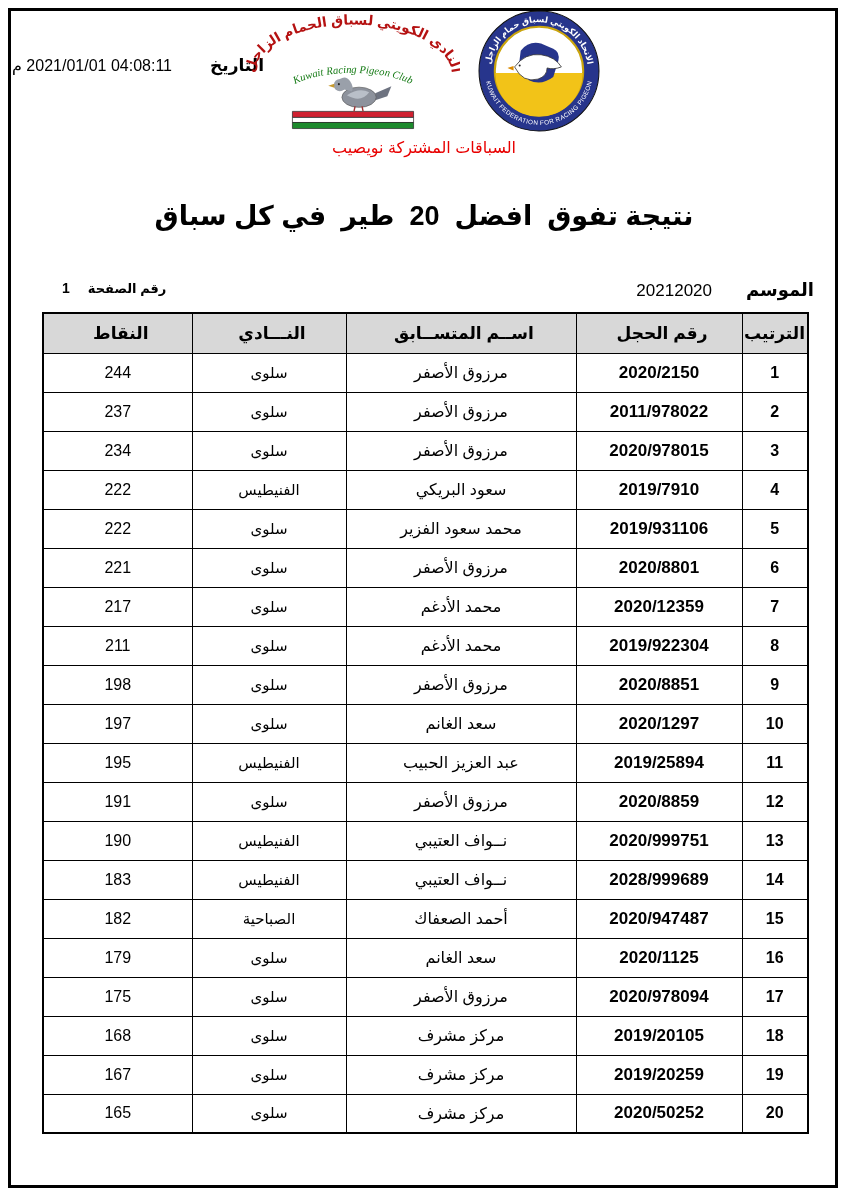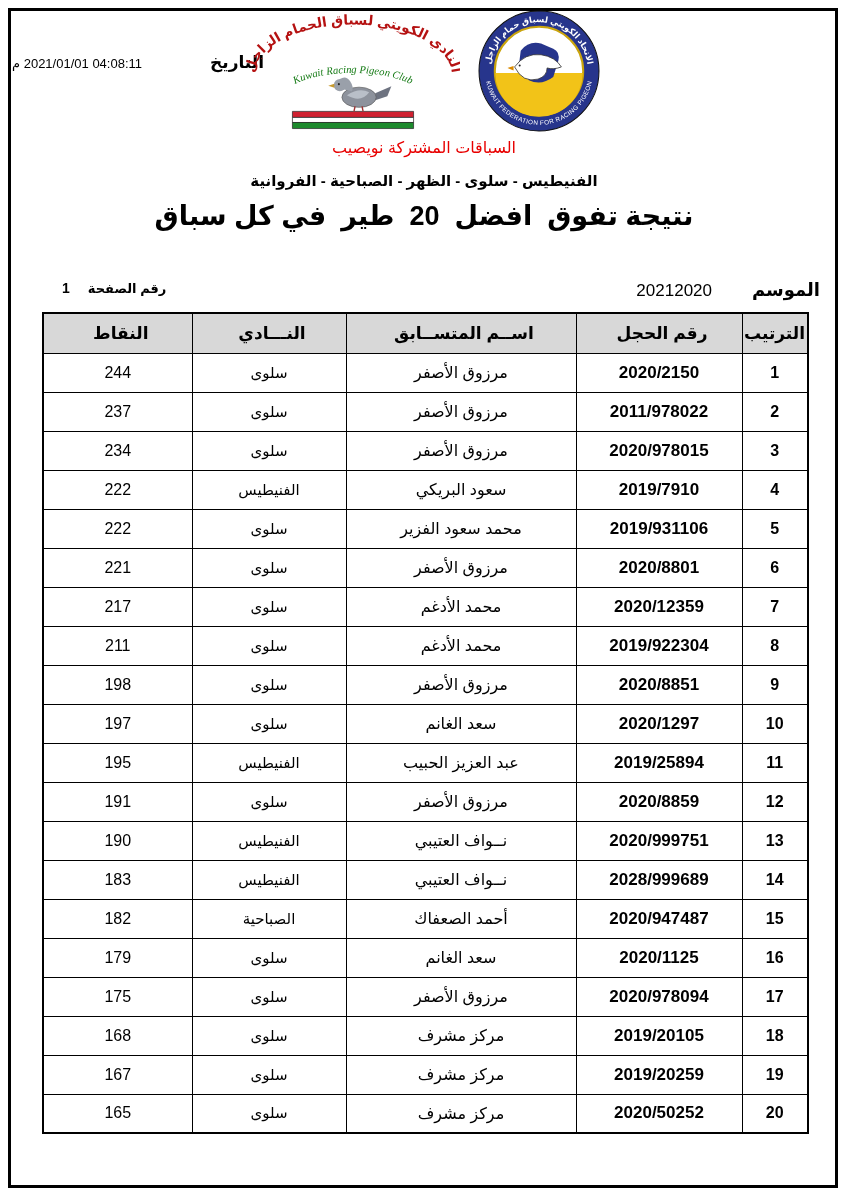--- a/index.html
+++ b/index.html
@@ -22,35 +22,35 @@
   }
 
   
   .date-block {
     position: absolute;
     top: 26px; left: 12px; width: 252px;
     direction: rtl;
     display: flex; justify-content: space-between; align-items: baseline;
   }
   .date-label { font-size: 17px; font-weight: bold; color: #000; }
-  .date-value { font-size: 13px; color: #000; white-space: pre; margin-top: 30px; }
+  .date-value { font-size: 16px; color: #000; white-space: pre; margin-top: 30px; }
 
   
   .club-logo { position: absolute; left: 246px; top: 10px; width: 214px; height: 120px; }
   .federation-logo { position: absolute; left: 478px; top: 10px; width: 122px; height: 122px; }
   .club-logo svg, .federation-logo svg { width: 100%; height: 100%; display: block; }
 
   
   .center-line { position: absolute; left: 0; right: 0; text-align: center; direction: rtl; }
   .race-title  { top: 138px; color: #e80000; font-size: 16px; font-weight: normal; }
   .clubs-line  { top: 172px; color: #000; font-size: 15px; font-weight: bold; }
   .result-title{ top: 200px; color: #000; font-size: 27px; font-weight: bold; white-space: pre; }
 
   
-  .season-label { position: absolute; top: 279px; right: 28px; font-size: 18px; font-weight: bold; direction: rtl; }
+  .season-label { position: absolute; top: 279px; right: 34px; font-size: 18px; font-weight: bold; direction: rtl; }
   .season-value { position: absolute; top: 281px; right: 136px; font-size: 17px; }
   .page-number-block {
     position: absolute; top: 280px; left: 62px;
     direction: rtl; display: flex; gap: 18px; align-items: baseline;
   }
   .page-number-label { font-size: 13px; font-weight: bold; }
   .page-number-value { font-size: 14px; font-weight: bold; }
 
   
   table.results {
@@ -145,21 +145,20 @@
       <path d="M 42,40 q 8,-10 20,-7 l 12,5 q 7,3 5,12 l -5,16 q -12,9 -24,3 l -10,-13 z" fill="#27358c"></path>
       <g>
         <path d="M 36,56 q 10,-14 26,-12 q 14,2 20,12 q -8,3 -14,1 q 0,8 -9,11 q -15,4 -23,-12 z" fill="#ffffff" stroke="#333" stroke-width="0.8"></path>
         <path d="M 35,55 l -6,2 6,2.5 z" fill="#d98a00"></path>
         <circle cx="41" cy="54.5" r="1" fill="#222"></circle>
       </g>
     </svg>
   </div>
 
   <div class="center-line race-title" dir="rtl">السباقات المشتركة نويصيب</div>
-  <div class="center-line clubs-line" dir="rtl">الفنيطيس - سلوى - الظهر - الصباحية - الفروانية</div>
   <div class="center-line result-title" dir="rtl">نتيجة تفوق  افضل  20  طير  في كل سباق</div>
 
   <div class="season-label">الموسم</div>
   <div class="season-value">20212020</div>
   <div class="page-number-block">
     <span class="page-number-label">رقم الصفحة</span>
     <span class="page-number-value">1</span>
   </div>
 
   <table class="results">

